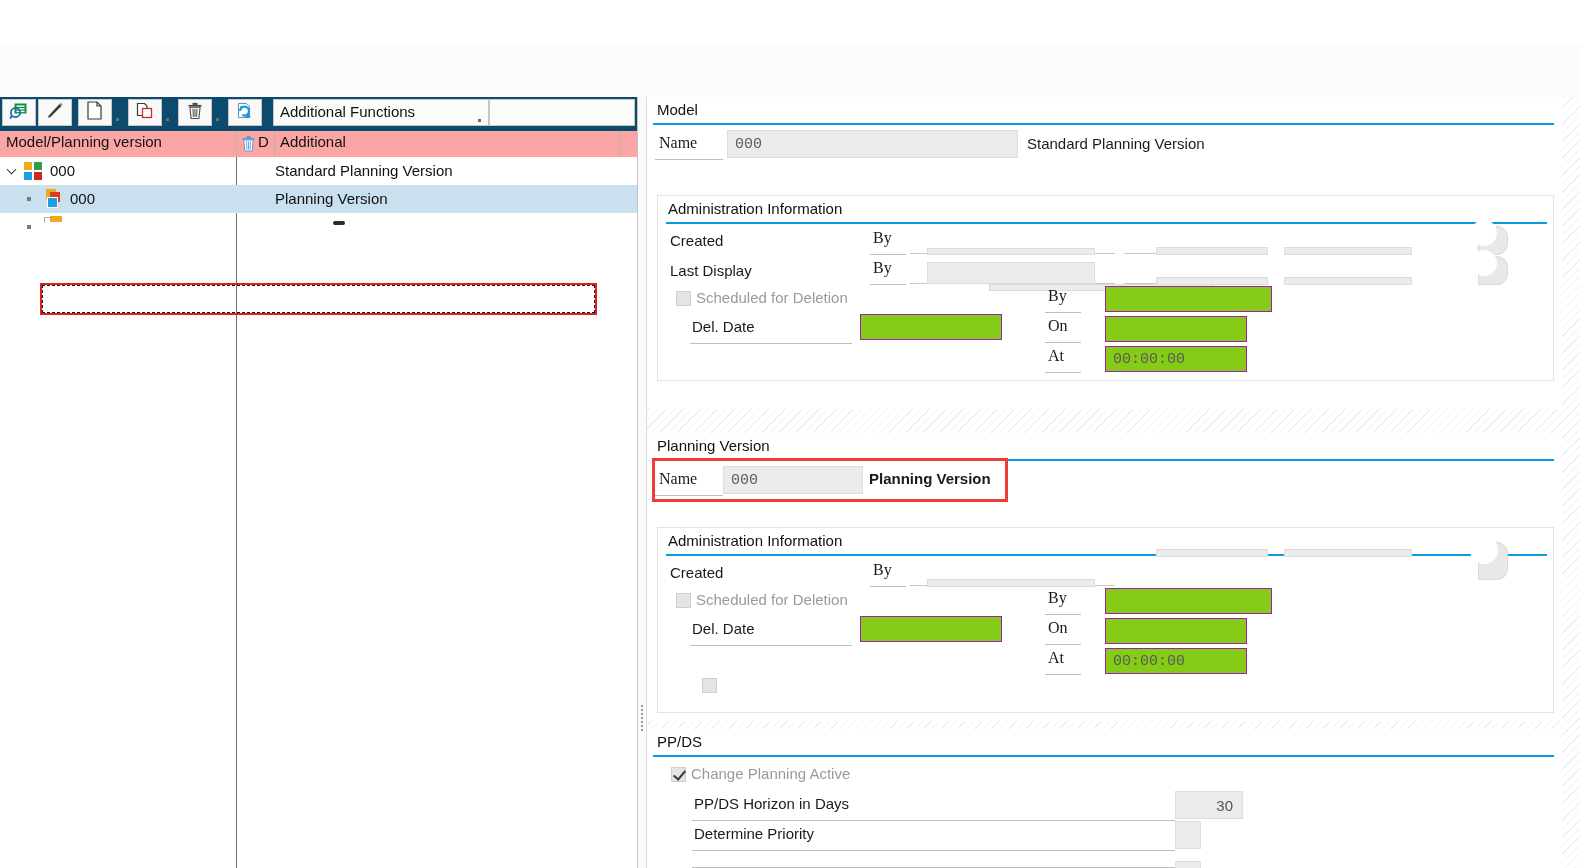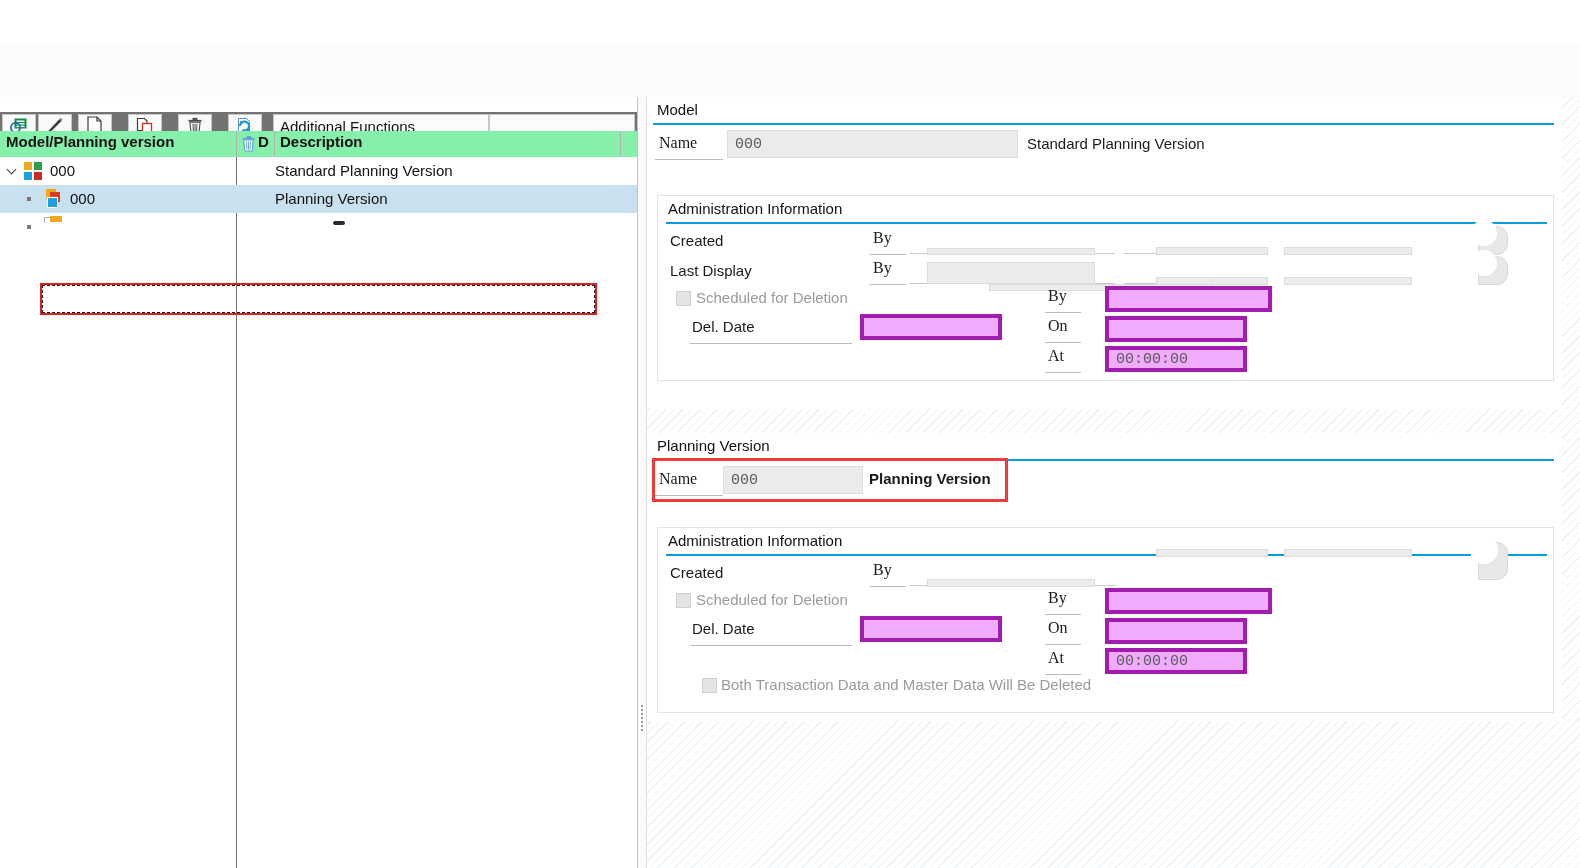--- a/index.html
+++ b/index.html
@@ -27,22 +27,22 @@
     position:absolute;left:0;top:45px;width:1580px;height:52px;
     background:#fbfbfb;
   }
 
   
   .leftpane{
     position:absolute;left:0;top:97px;width:637px;height:771px;
     background:#ffffff;
   }
   .toolbar{
-    position:absolute;left:0;top:15px;width:637px;height:34px;
-    background:#737373;border-bottom:1px solid #c8c8c8;
+    position:absolute;left:0;top:0;width:637px;height:34px;
+    background:#0c4a6e;border-bottom:1px solid #c8c8c8;
   }
   .tbtn{
     position:absolute;top:2px;height:27px;
     background:#f9f9f9;border:1px solid #c6c6c6;
     box-sizing:border-box;
   }
   .tbtn .gi{position:absolute;left:50%;top:50%;transform:translate(-50%,-50%);}
   .tdot{
     position:absolute;top:21px;width:3px;height:3px;background:#6d6d6d;
   }
@@ -55,21 +55,21 @@
   }
   .addfn .tdot{right:7px;top:19px;}
   .tb-rest{
     position:absolute;left:489px;top:2px;width:146px;height:27px;
     background:#fbfbfb;border:1px solid #c6c6c6;box-sizing:border-box;
   }
 
   
   .treehdr{
     position:absolute;left:0;top:34px;width:637px;height:26px;
-    background:#86efac;border-bottom:1px solid #9a9a9a;font-weight:bold;
+    background:#fca5a5;border-bottom:1px solid #9a9a9a;
   }
   .th-cell{position:absolute;top:2px;font-size:15px;color:#111;white-space:nowrap;}
   .th-sep{position:absolute;top:0;width:1px;height:26px;background:#b4b4b4;}
 
   
   .treebody{position:absolute;left:0;top:60px;width:637px;height:711px;background:#fff;}
   .vsep{position:absolute;left:236px;top:0;width:1px;height:711px;background:#6f6f6f;}
   .trow{position:absolute;left:0;width:637px;height:28px;}
   .trow.sel{background:#c9e0ee;}
   .tw-label{position:absolute;font-size:15px;color:#111;white-space:nowrap;}
@@ -140,21 +140,21 @@
   .g-rule{position:absolute;left:8px;height:2px;background:#0a9be0;}
 
   .lbl{position:absolute;font-size:15px;color:#1a1a1a;white-space:nowrap;}
   .lbl.dim{color:#9a9a9a;}
   .lbl.serif{font-family:Liberation Serif, serif;font-size:16px;}
 
   
   .fld{
     position:absolute;background:#ebebeb;border:1px solid #dedede;box-sizing:border-box;
   }
-  .fld.plain{background:#f0abfc;border:4px solid #a21caf;}
+  .fld.plain{background:#84cc16;border:1px solid #a21caf;}
   .fld span{
     position:absolute;left:7px;top:50%;transform:translateY(-50%);
     font-family:"Liberation Mono", monospace;font-size:15px;color:#5a5a5a;white-space:nowrap;
   }
   .fld.num span{left:auto;right:9px;font-family:"Liberation Sans",sans-serif;color:#555;}
   
   .ufld{position:absolute;border-bottom:1px solid #c8c8c8;box-sizing:border-box;}
   .sfld{position:absolute;background:#ececec;border:1px solid #dcdcdc;box-sizing:border-box;}
   .rounded-r{
     position:absolute;background:#e8e8e8;border:1px solid #d8d8d8;box-sizing:border-box;
@@ -271,21 +271,21 @@
           <rect x="1.5" y="3" width="12" height="1.4" fill="#5b9bd5"></rect>
           <rect x="5.5" y="1.2" width="4.5" height="1.8" fill="#5b9bd5"></rect>
           <polygon points="2.8,5 12.2,5 11.2,16 3.8,16" fill="#ffffff" stroke="#5b9bd5" stroke-width="1"></polygon>
           <line x1="5.6" y1="6.4" x2="5.9" y2="14.6" stroke="#5b9bd5" stroke-width="0.9"></line>
           <line x1="7.5" y1="6.4" x2="7.5" y2="14.6" stroke="#5b9bd5" stroke-width="0.9"></line>
           <line x1="9.4" y1="6.4" x2="9.1" y2="14.6" stroke="#5b9bd5" stroke-width="0.9"></line>
         </svg>
       </span>
       <div class="th-cell" style="left:258px;">D</div>
       <div class="th-sep" style="left:274px;"></div>
-      <div class="th-cell" style="left:280px;">Description</div>
+      <div class="th-cell" style="left:280px;">Additional</div>
       <div class="th-sep" style="left:620px;"></div>
     </div>
 
     <div class="treebody">
       <div class="vsep"></div>
 
       <div class="trow" style="top:0;">
         <div class="chev"></div>
         <span class="ic4" style="left:24px;top:5px;">
           <i class="q1"></i>
@@ -450,19 +450,40 @@
           <span></span>
         </div>
 
         <div class="lbl serif" style="left:390px;top:121px;">At</div>
         <div class="lbl-ul" style="left:387px;top:146px;width:36px;"></div>
         <div class="fld plain" style="left:447px;top:120px;width:142px;height:26px;">
           <span>00:00:00</span>
         </div>
 
         <div class="cbx" style="left:44px;top:150px;"></div>
-        <div class="lbl dim" style="left:63px;top:148px;">Both Transaction Data and Master Data Will Be Deleted</div>
-      </div>
-    </div>
-
+      </div>
+    </div>
+
+    <div class="group" style="left:0px;top:632px;width:915px;height:139px;">
+      <div class="g-title">PP/DS</div>
+      <div class="g-rule" style="left:6px;top:26px;width:901px;"></div>
+
+      <div class="cbx checked" style="left:24px;top:38px;"></div>
+      <div class="lbl dim" style="left:44px;top:36px;">Change Planning Active</div>
+
+      <div class="lbl" style="left:47px;top:66px;">PP/DS Horizon in Days</div>
+      <div class="lbl-ul" style="left:45px;top:91px;width:483px;"></div>
+      <div class="fld num" style="left:528px;top:62px;width:68px;height:28px;">
+        <span>30</span>
+      </div>
+
+      <div class="lbl" style="left:47px;top:96px;">Determine Priority</div>
+      <div class="lbl-ul" style="left:45px;top:121px;width:483px;"></div>
+      <div class="fld num" style="left:528px;top:92px;width:26px;height:28px;">
+        <span></span>
+      </div>
+
+      <div class="lbl-ul" style="left:45px;top:138px;width:483px;"></div>
+      <div class="fld num" style="left:528px;top:132px;width:26px;height:18px;"></div>
+    </div>
 
   </div>
 </div>
 
 </body></html>

